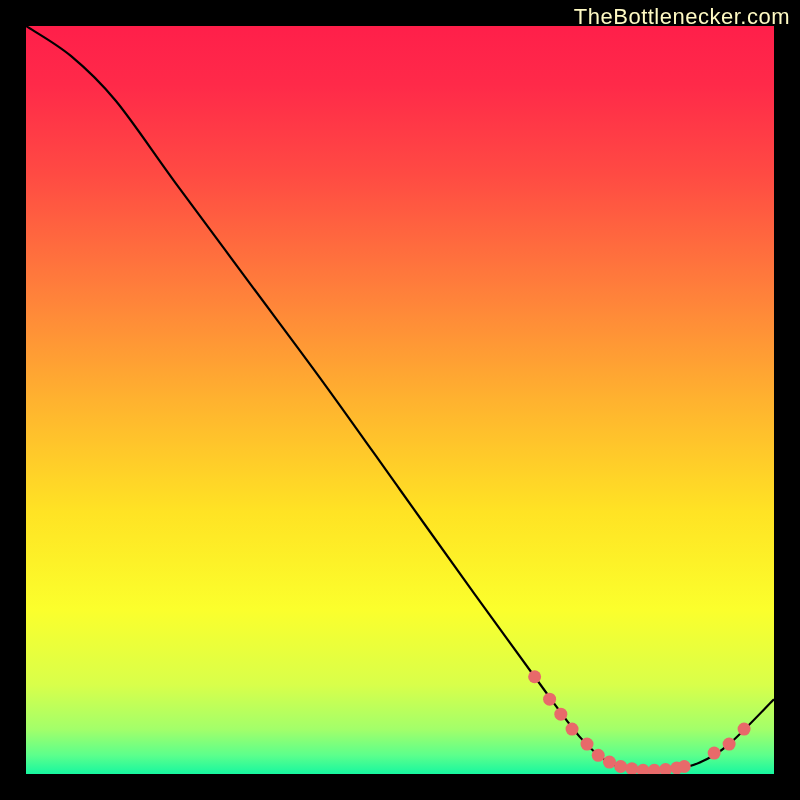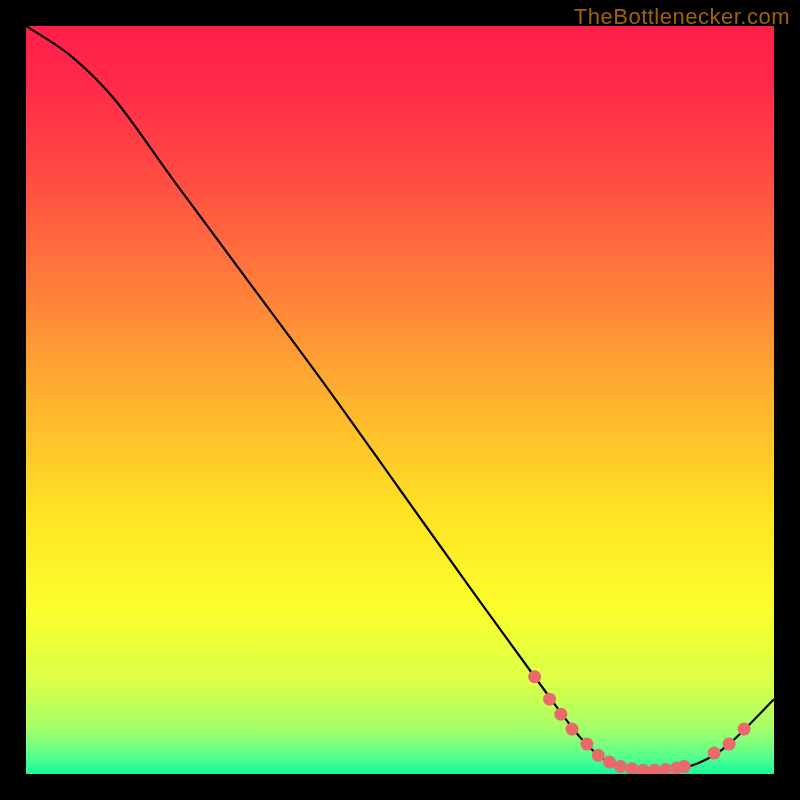--- a/index.html
+++ b/index.html
@@ -21,21 +21,21 @@
   }
   svg {
     position: absolute;
     left: 0;
     top: 0;
   }
   .watermark {
     position: absolute;
     top: 4px;
     right: 10px;
-    color: #a16207;
+    color: #fef9c3;
     font-size: 22px;
     font-weight: 500;
     letter-spacing: 0.5px;
     text-align: center;
   }
 </style>
 </head>
 <body>
 
 <div class="frame">

